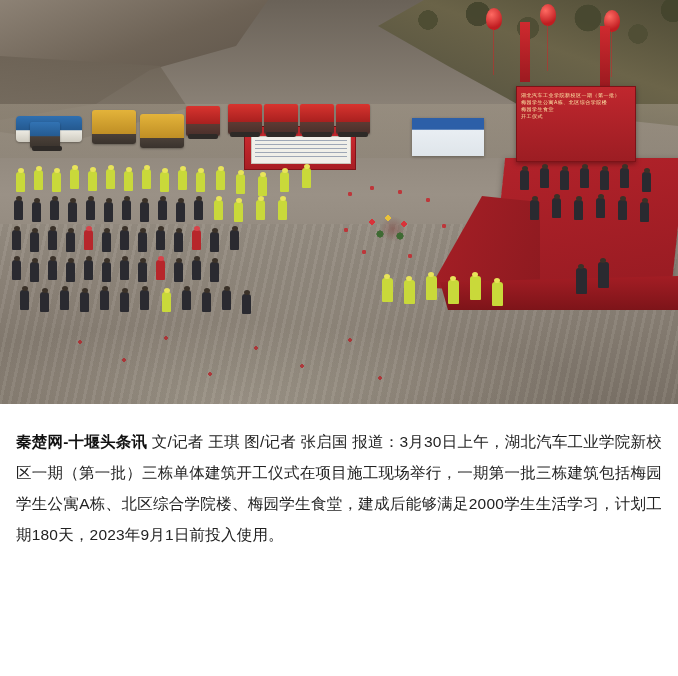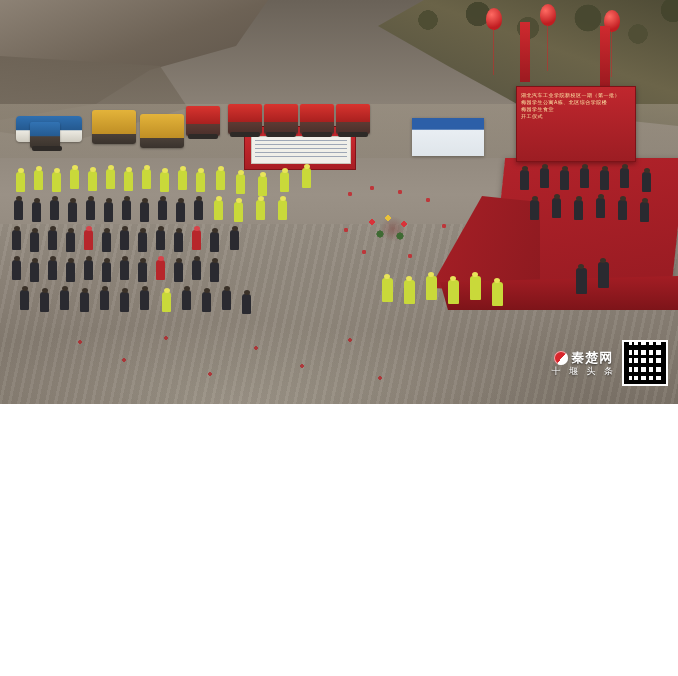--- a/index.html
+++ b/index.html
@@ -495,30 +495,19 @@
     <div class="p dk" style="position:absolute; left:596px; top:198px;"></div>
     <div class="p dk" style="position:absolute; left:618px; top:200px;"></div>
     <div class="p dk" style="position:absolute; left:640px; top:202px;"></div>
     <div class="p dk" style="position:absolute; left:598px; top:262px; width:11px; height:26px;"></div>
     <div class="p dk" style="position:absolute; left:576px; top:268px; width:11px; height:26px;"></div>
 
     <div class="petals"></div>
     <div class="flowers"></div>
     <div class="confetti"></div>
 
-    <div class="watermark">
-      <div class="wm-logo">
-        <div class="wm-top">
-          <div class="wm-swirl"></div>
-          <div class="wm-name">秦楚网</div>
-        </div>
-        <div class="wm-sub">十 堰 头 条</div>
-      </div>
-      <div class="qr">
-        <div class="qr-inner"></div>
-      </div>
-    </div>
   </div>
 
   <div class="article">
+    <p class="para"><span class="source">秦楚网-十堰头条讯</span><span> 文/记者 王琪 图/记者 张启国 报道：3月30日上午，湖北汽车工业学院新校区一期（第一批）三栋单体建筑开工仪式在项目施工现场举行，一期第一批三栋建筑包括梅园学生公寓A栋、北区综合学院楼、梅园学生食堂，建成后能够满足2000学生生活学习，计划工期180天，2023年9月1日前投入使用。</span></p>
   </div>
 
 </div>
 
 </body></html>

